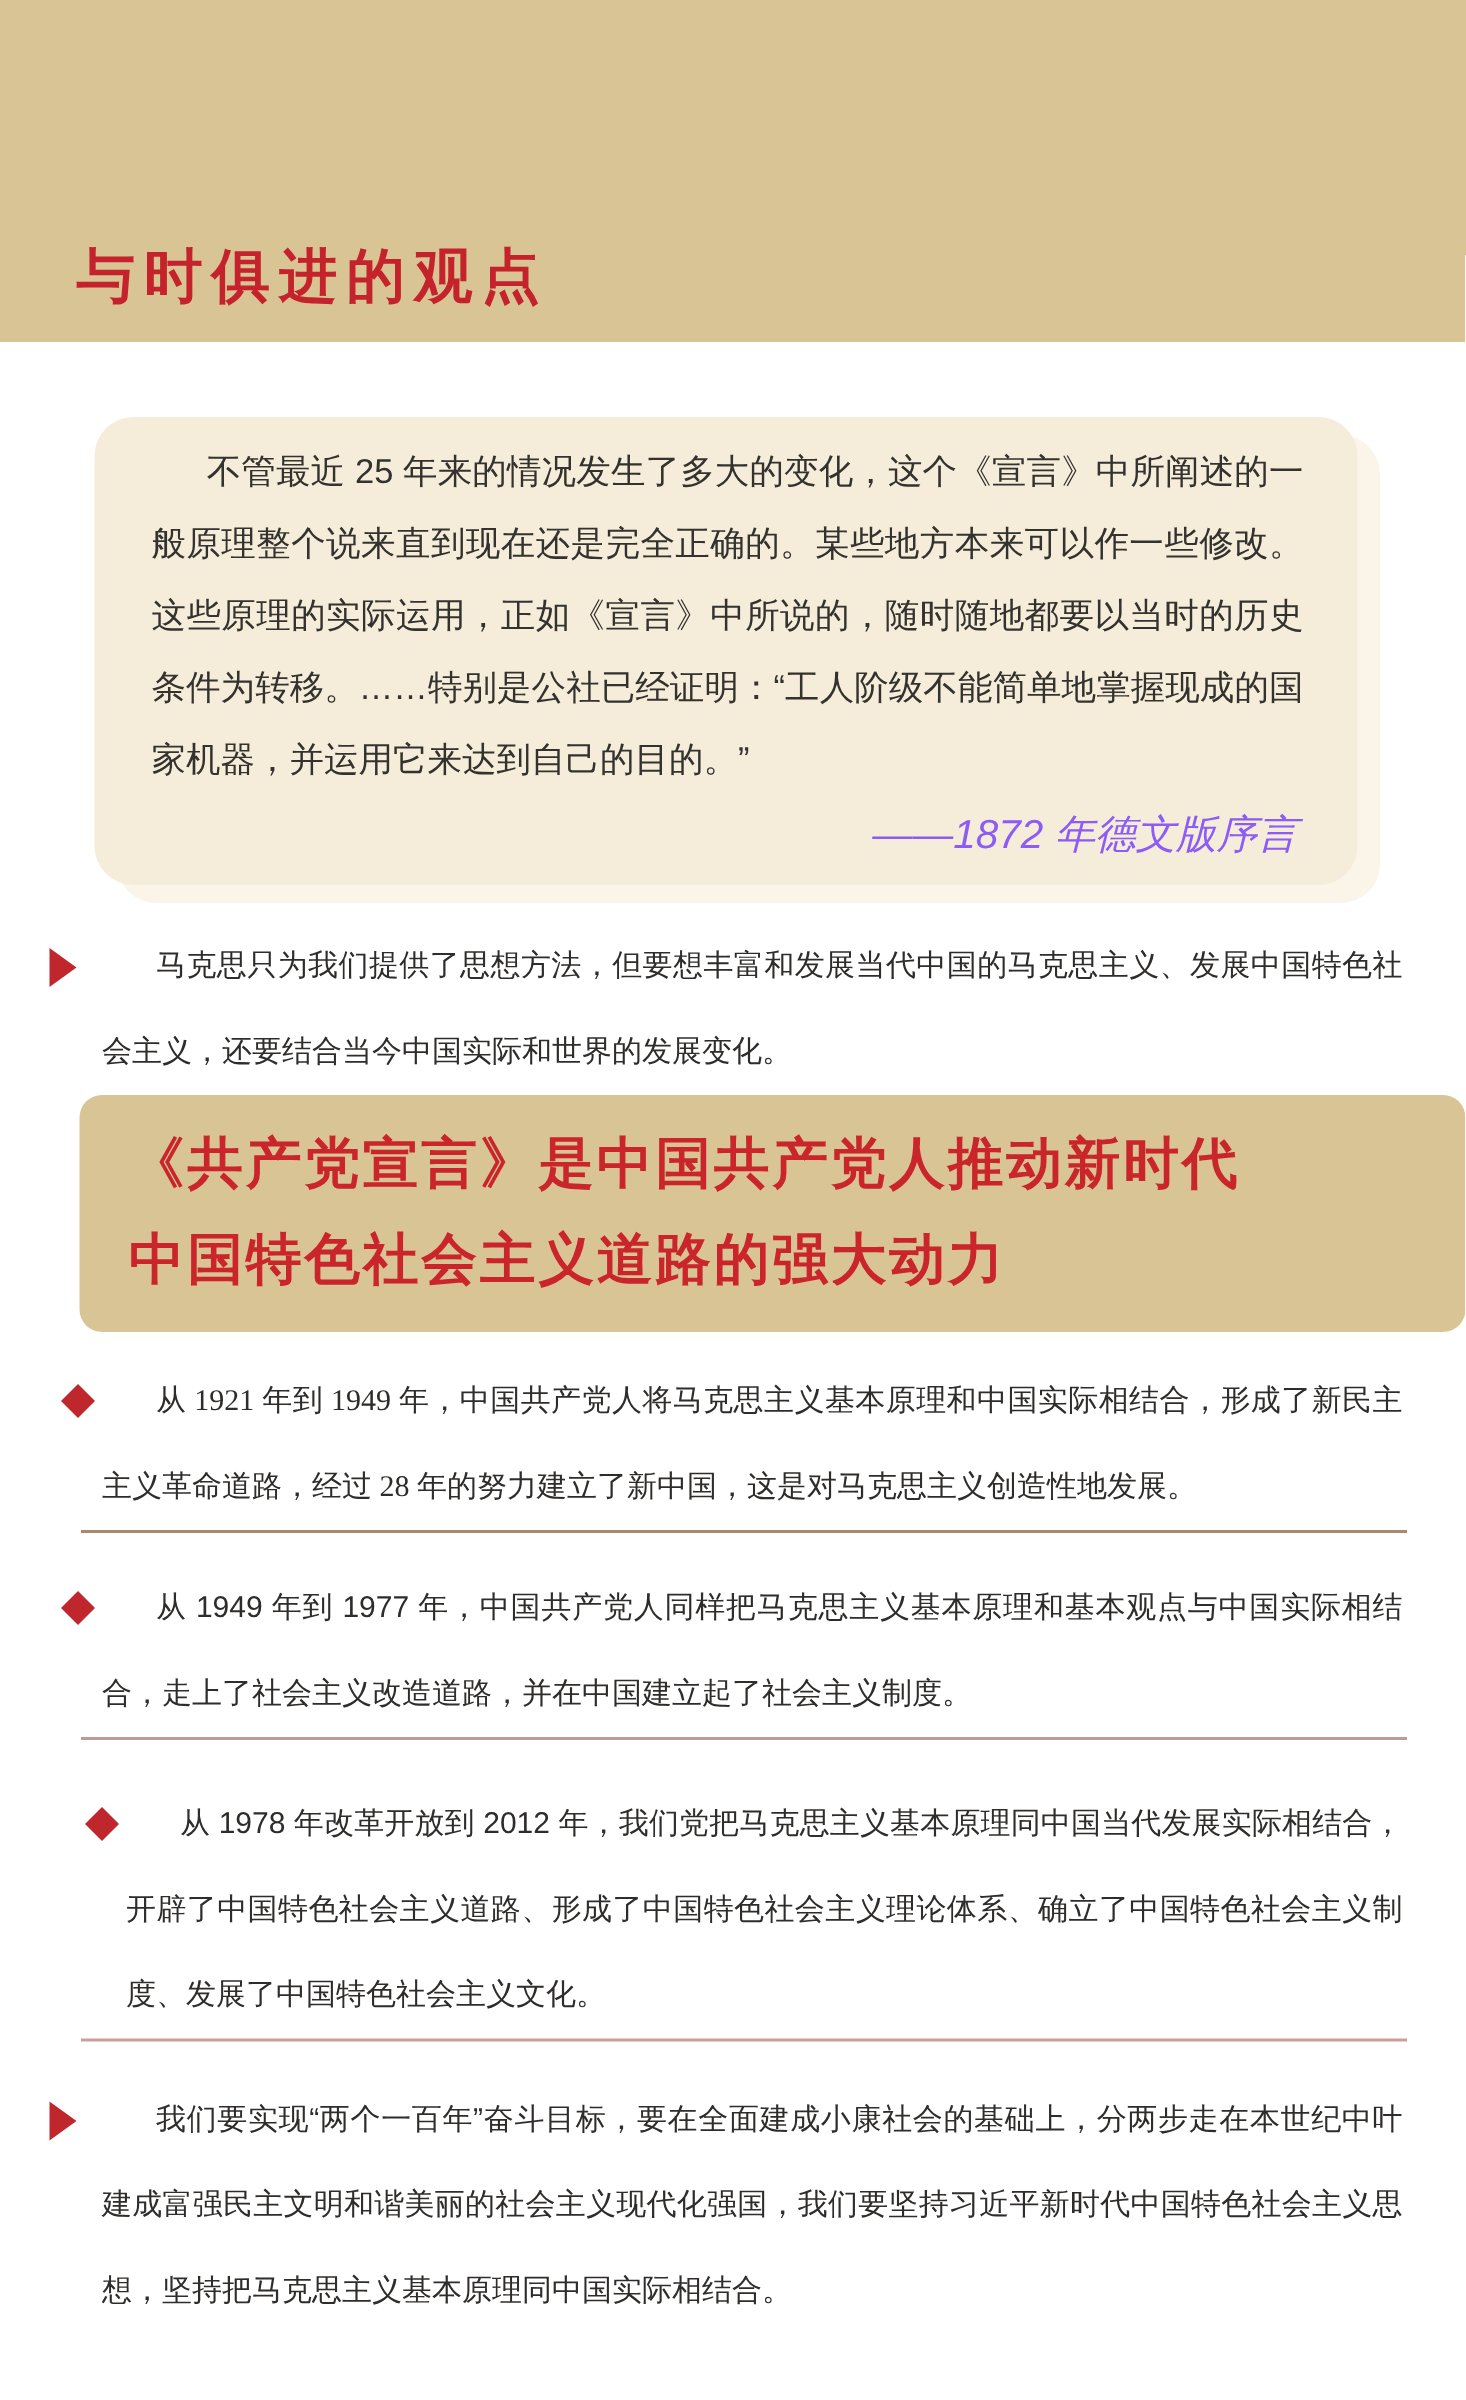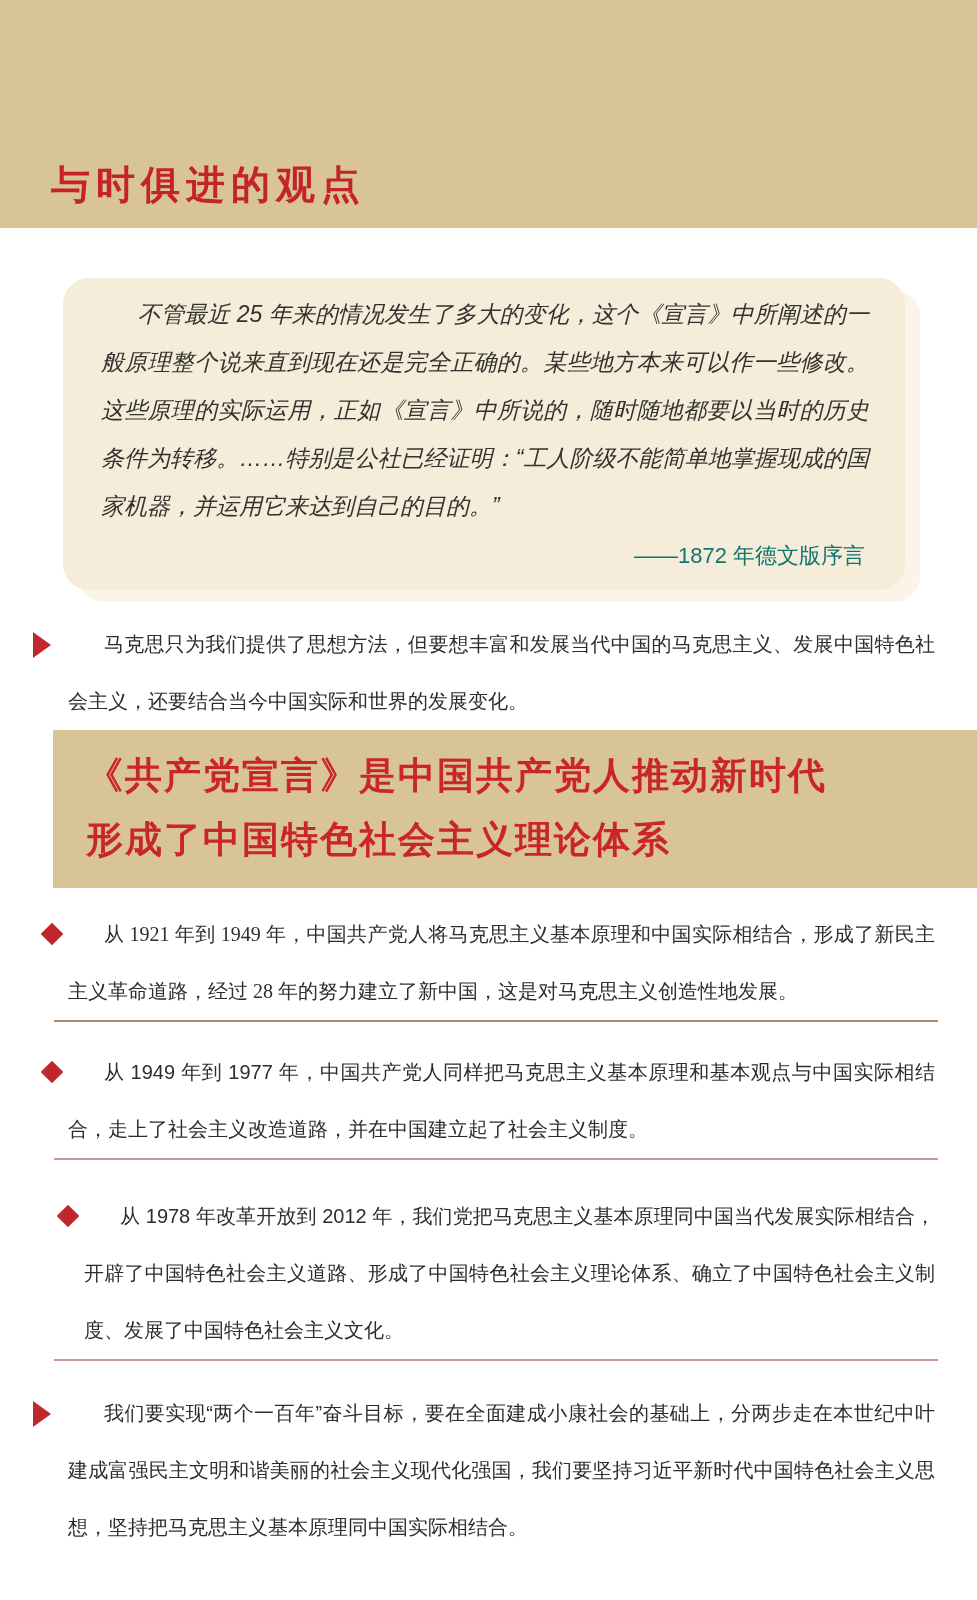--- a/index.html
+++ b/index.html
@@ -37,28 +37,28 @@
     box-shadow:15px 12px 0 0 #faf4e9;
     padding:12px 36px 10px 38px;
   }
   .quote-text{
     margin:0;
     font-size:23px;
     line-height:48px;
     text-indent:1.6em;
     color:#33322f;
     text-align:justify;
-    font-style:italic;
   }
   .quote-attribution{
     margin:2px 4px 0 0;
-    font-size:22px;
+    font-size:27px;
     line-height:48px;
     text-align:right;
-    color:#0f766e;
+    color:#8b5cf6;
+    font-style:italic;
   }
 
   
   .para{
     position:relative;
     box-sizing:border-box;
     padding:0 42px 0 68px;
   }
   .para p{
     margin:0;
@@ -88,20 +88,21 @@
   }
 
   
   .section-banner{
     margin-top:0;
     margin-left:53px;
     width:924px;
     box-sizing:border-box;
     background:#d8c495;
     padding:14px 20px 16px 33px;
+    border-radius:15px;
   }
   .section-banner h2{
     margin:0;
     font-size:37px;
     line-height:64px;
     font-weight:bold;
     letter-spacing:2px;
     color:#c9252b;
   }
   .section-banner h2 span{display:block;}
@@ -132,21 +133,21 @@
   </section>
 
   <div class="para intro-para">
     <span class="tri-bullet"></span>
     <p>马克思只为我们提供了思想方法，但要想丰富和发展当代中国的马克思主义、发展中国特色社会主义，还要结合当今中国实际和世界的发展变化。</p>
   </div>
 
   <section class="section-banner">
     <h2>
         <span>《共产党宣言》是中国共产党人推动新时代</span>
-        <span>形成了中国特色社会主义理论体系</span>
+        <span>中国特色社会主义道路的强大动力</span>
       </h2>
   </section>
 
   <div class="para diamond-sec-1">
     <span class="diamond-bullet"></span>
     <p>从 1921 年到 1949 年，中国共产党人将马克思主义基本原理和中国实际相结合，形成了新民主主义革命道路，经过 28 年的努力建立了新中国，这是对马克思主义创造性地发展。</p>
   </div>
   <div class="divider" style="background: rgb(169, 138, 109);"></div>
 
   <div class="para diamond-sec-2">

